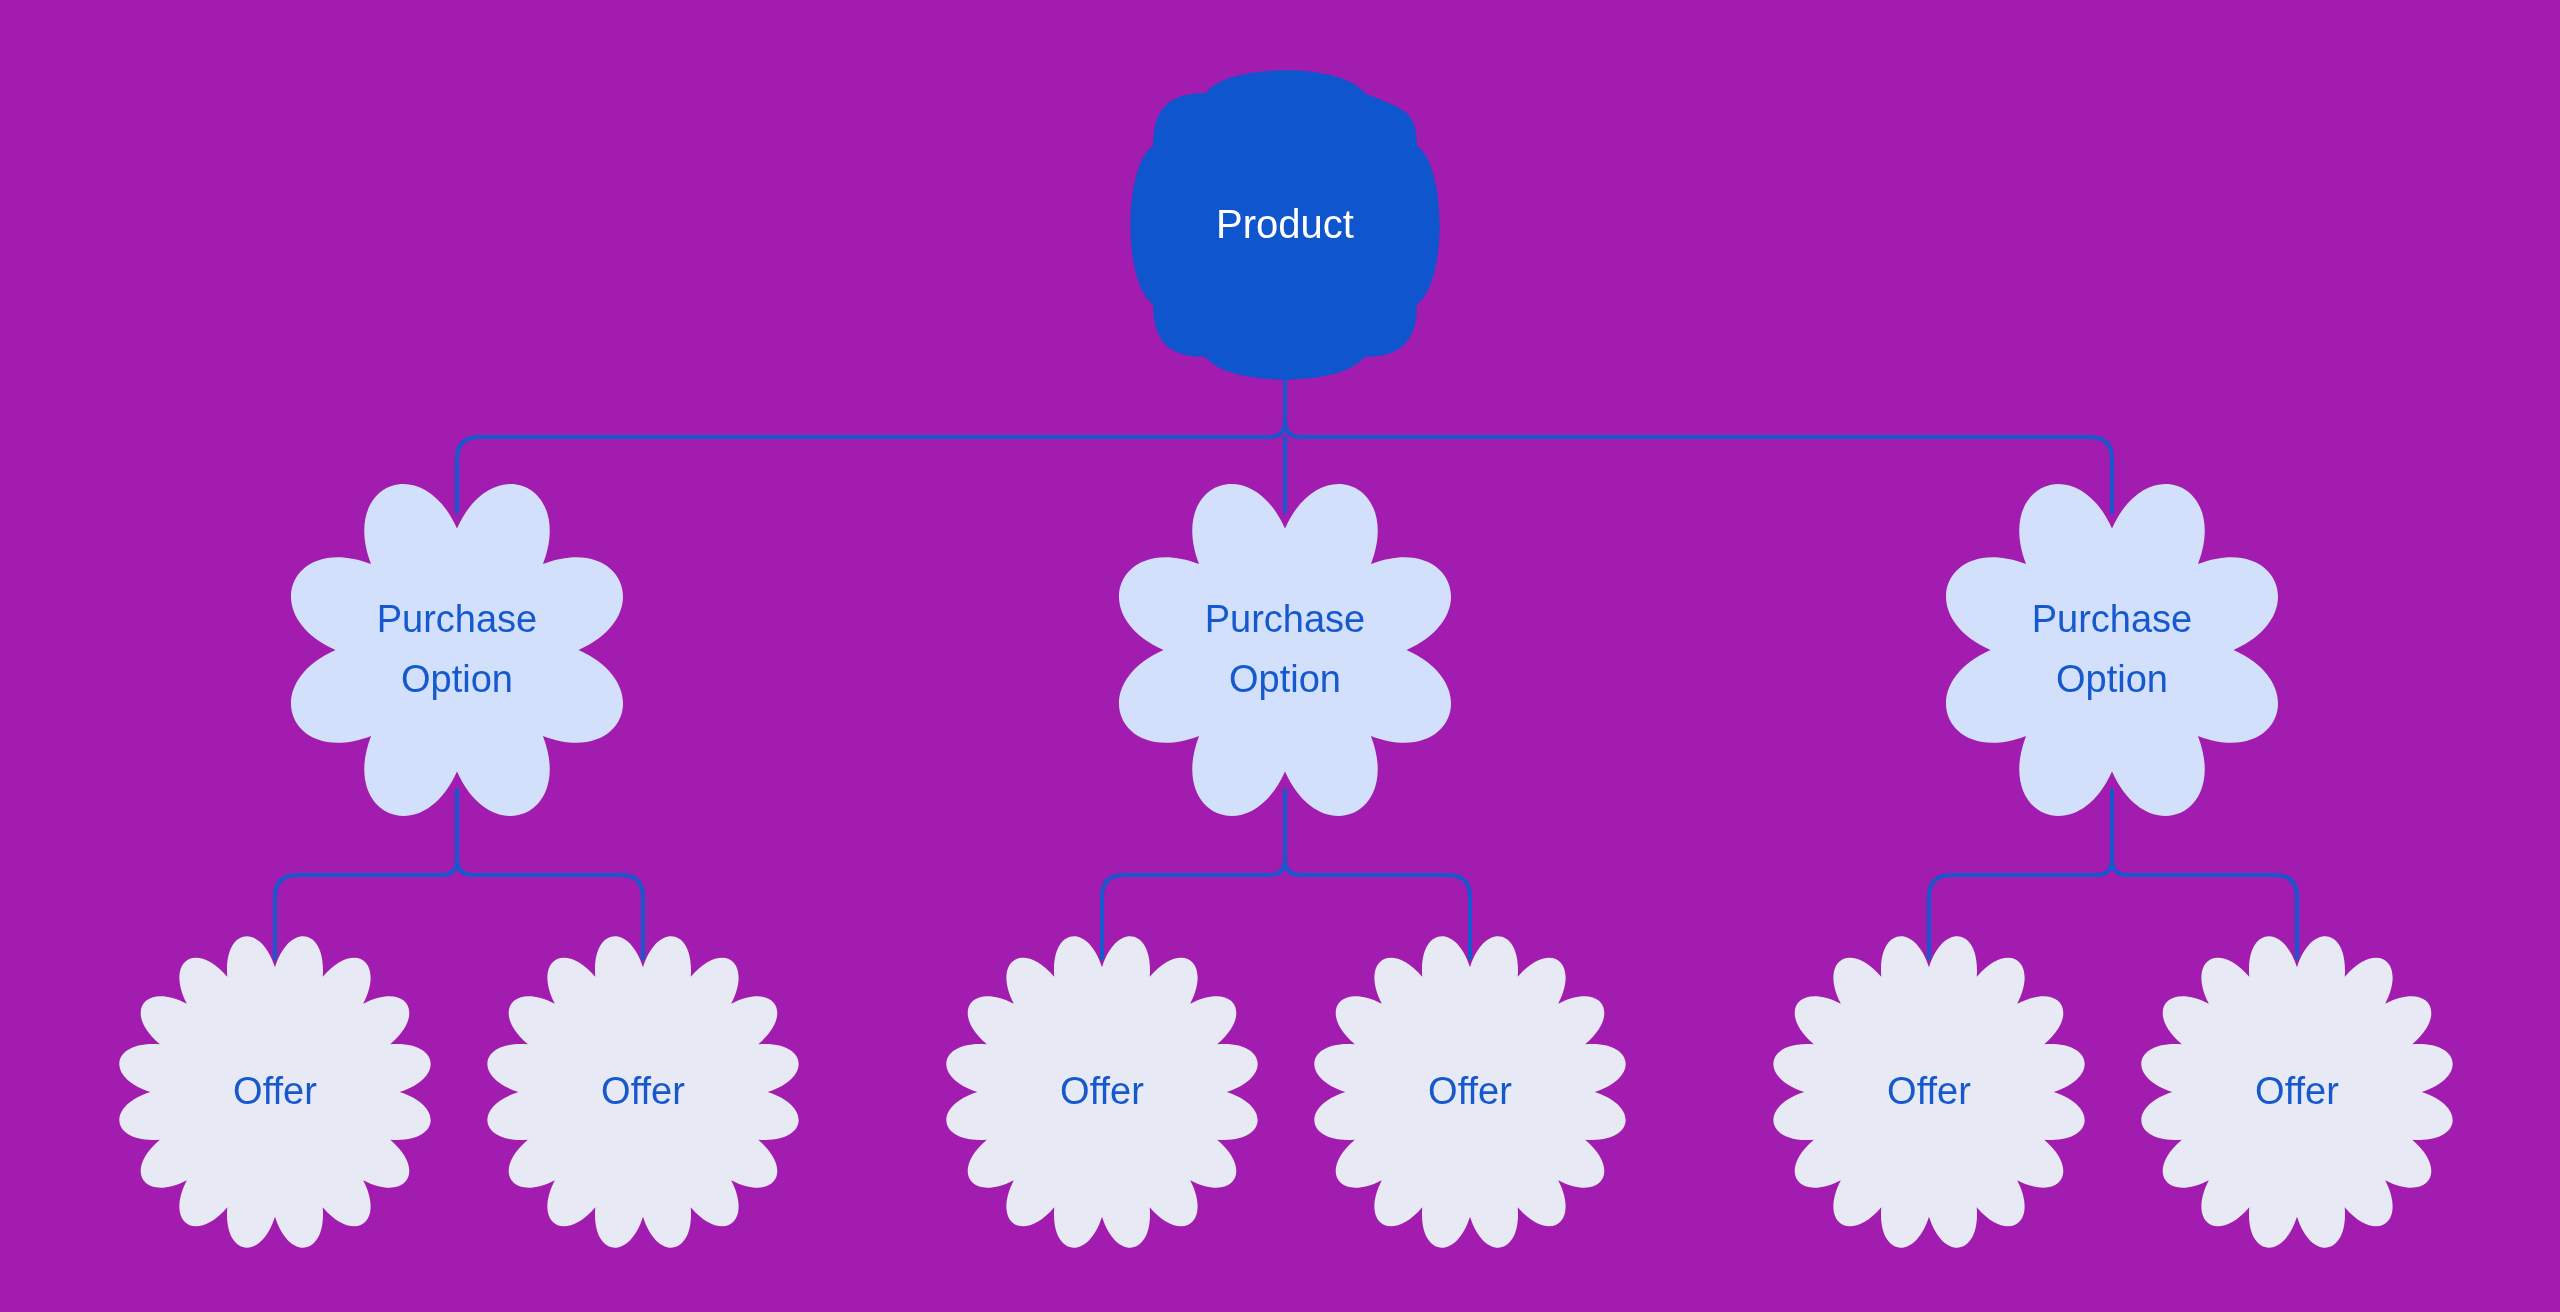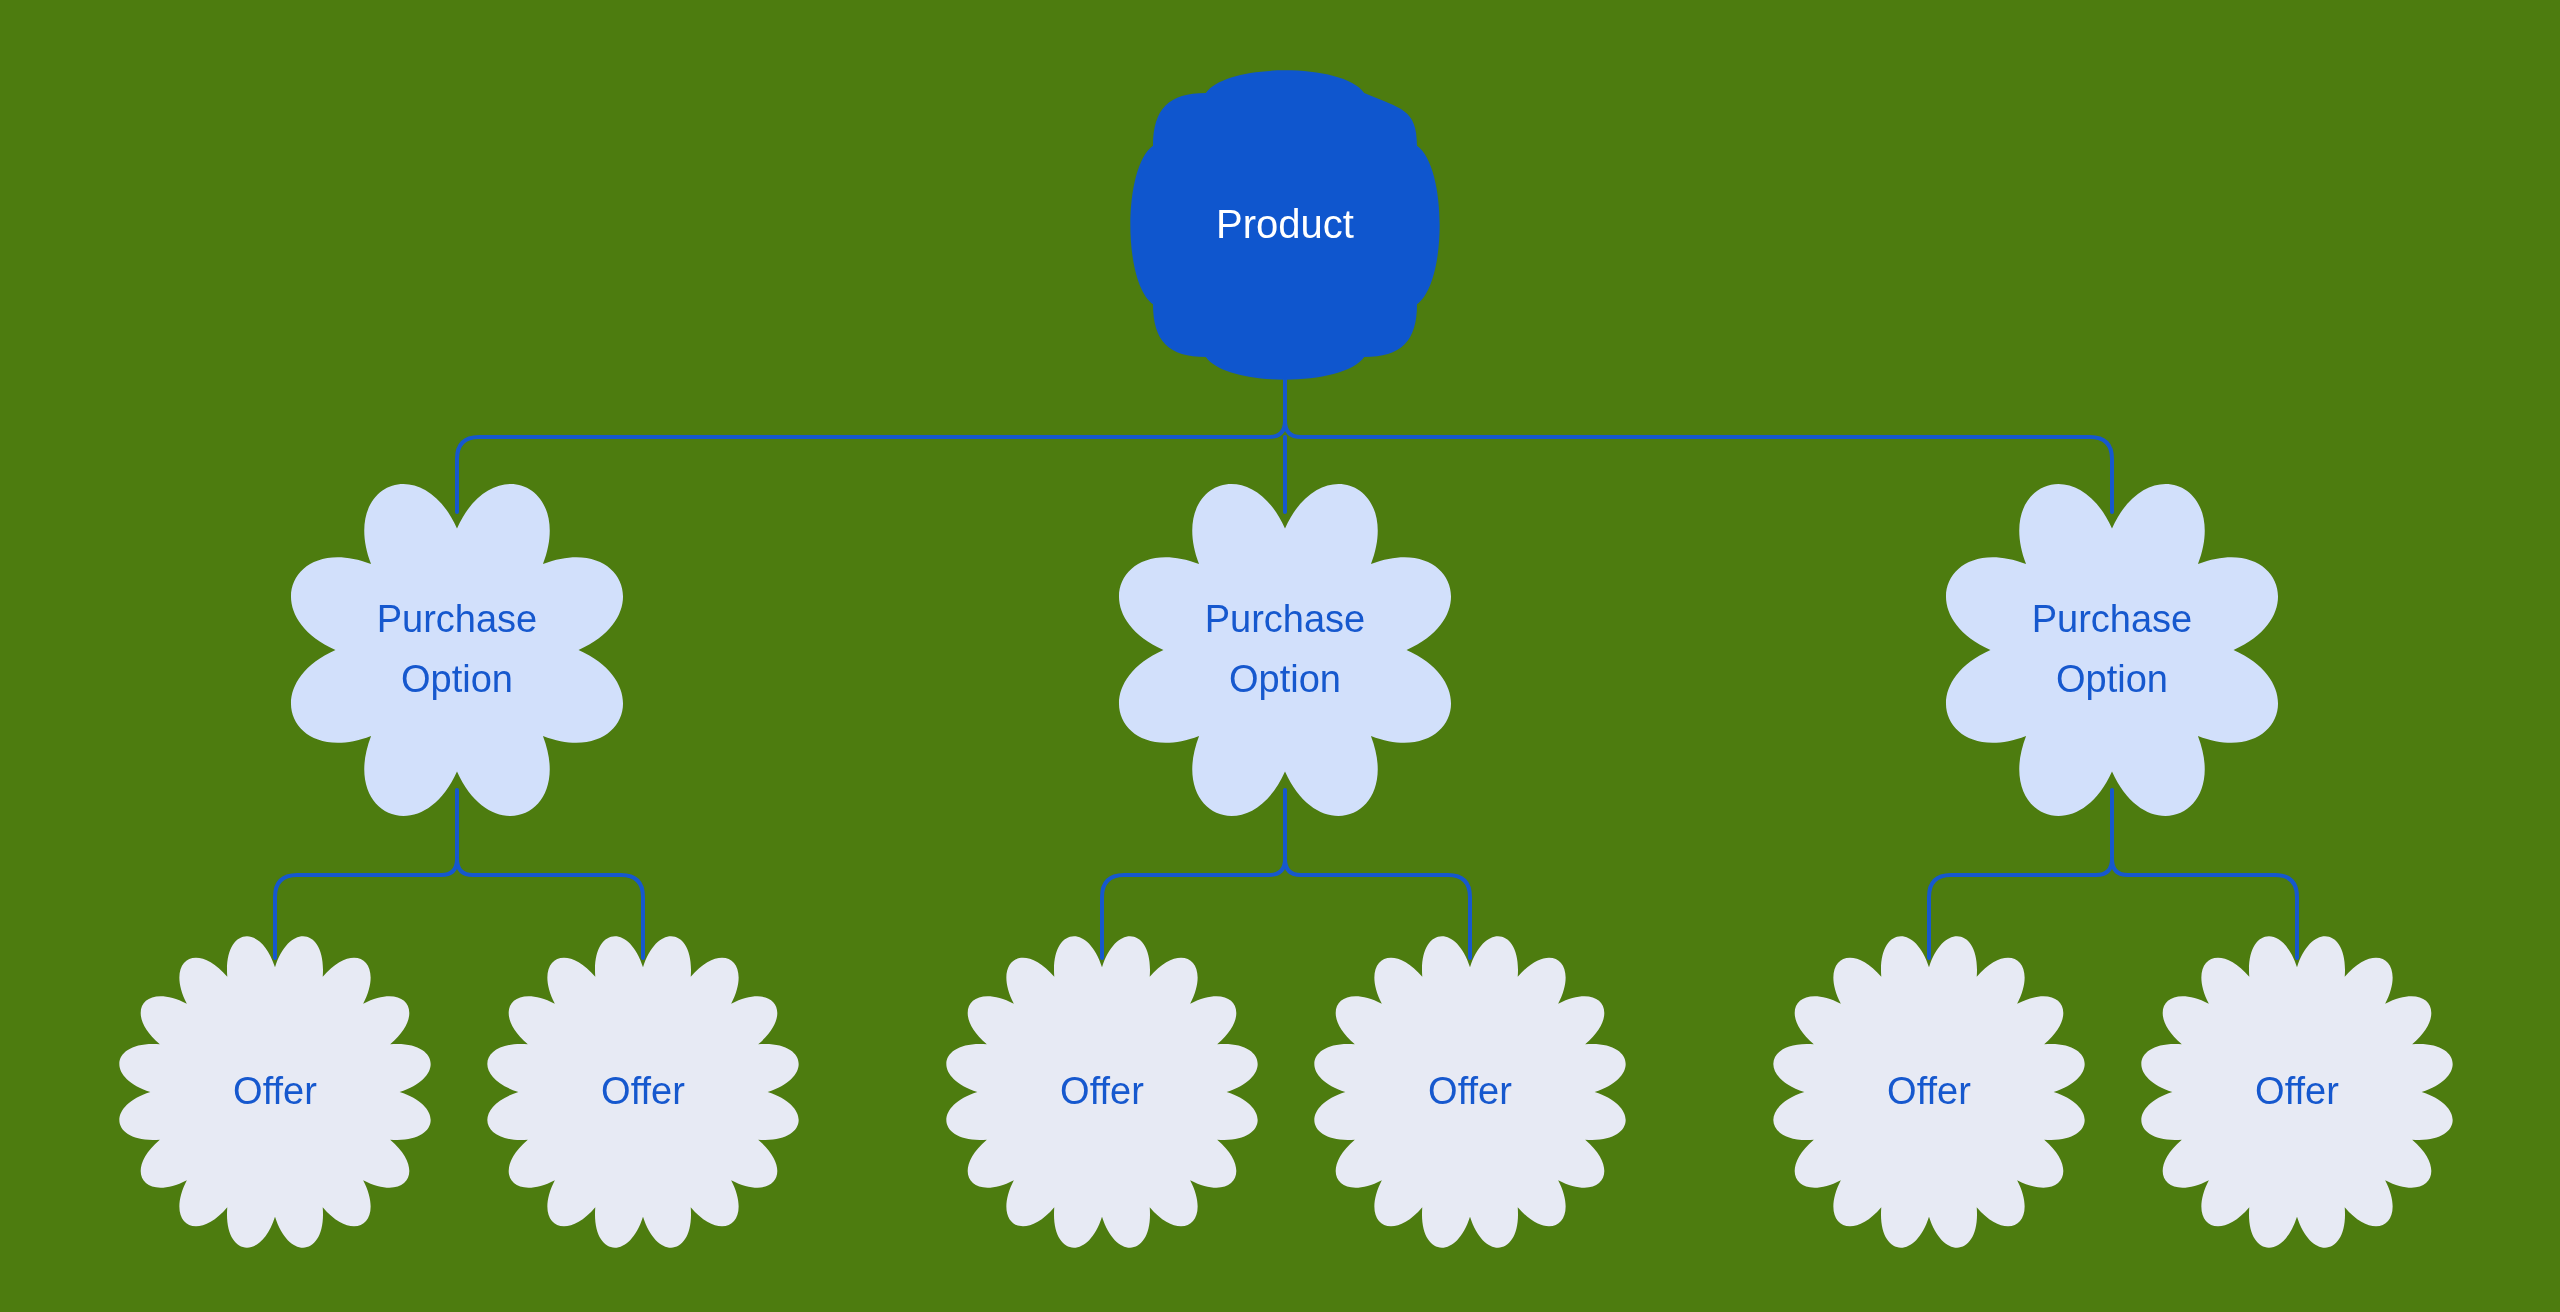--- a/index.html
+++ b/index.html
@@ -11,21 +11,21 @@
   body {
     font-family: "Liberation Sans", sans-serif;
     width: 2560px;
     height: 1312px;
     overflow: hidden;
   }
   #diagram-root {
     position: relative;
     width: 2560px;
     height: 1312px;
-    background: #4d7c0f;
+    background: #a21caf;
   }
   svg#tree-svg {
     display: block;
     width: 2560px;
     height: 1312px;
   }
   .node-label {
     font-family: "Liberation Sans", sans-serif;
     text-anchor: middle;
     dominant-baseline: middle;

